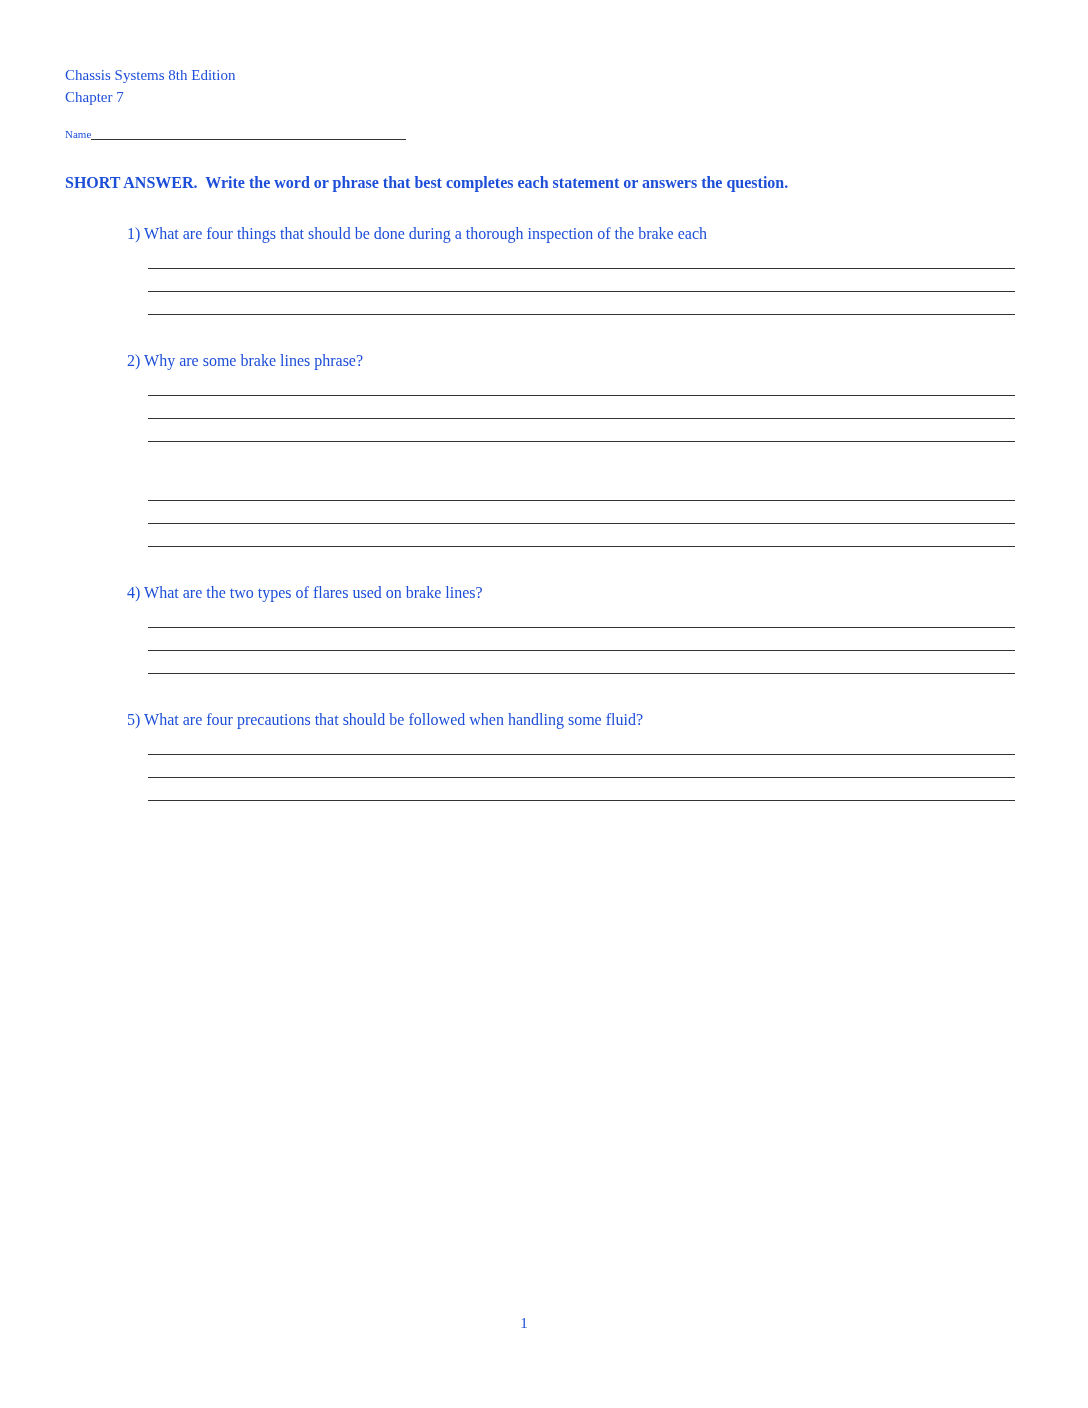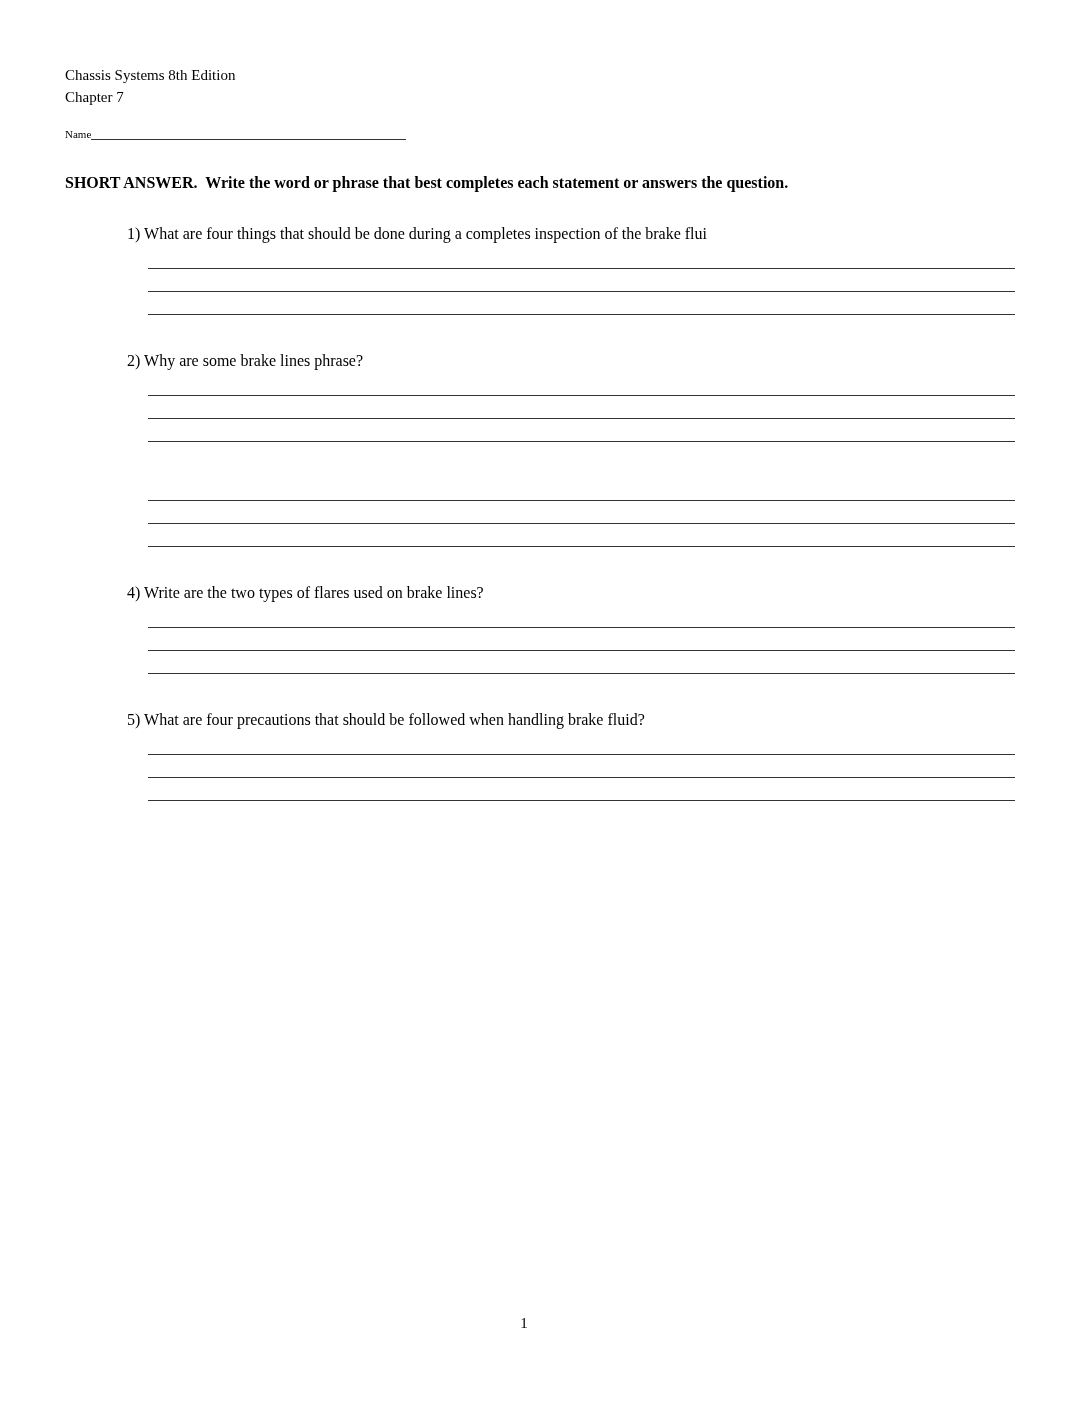--- a/index.html
+++ b/index.html
@@ -5,21 +5,21 @@
     html, body {
       margin: 0;
       padding: 0;
       background: #ffffff;
     }
     .page {
       position: relative;
       width: 1048px;
       height: 1408px;
       background: #ffffff;
-      color: #000000;
+      color: #1d4ed8;
       font-family: "Liberation Serif", serif;
       overflow: hidden;
       box-sizing: border-box;
       padding-left: 39px;
     }
     .header {
       position: absolute;
       top: 64px;
       left: 65px;
       font-size: 15px;
@@ -92,21 +92,21 @@
 
   <div class="name-row">
     <span>Name</span><span class="name-line"></span>
   </div>
 
   <div class="instructions">SHORT ANSWER.  Write the word or phrase that best completes each statement or answers the question.</div>
 
   <div class="questions">
 
     <div class="question">
-      <div class="q-text"><span>1)</span> <span>What are four things that should be done during a completes inspection of the brake flui</span></div>
+      <div class="q-text"><span>1)</span> <span>What are four things that should be done during a thorough inspection of the brake each</span></div>
       <div class="answer-lines">
         <div class="answer-line"></div>
         <div class="answer-line"></div>
         <div class="answer-line"></div>
       </div>
     </div>
 
     <div class="question">
       <div class="q-text"><span>2)</span> <span>Why are some brake lines phrase?</span></div>
       <div class="answer-lines">
@@ -118,30 +118,30 @@
 
     <div class="question">
       <div class="answer-lines">
         <div class="answer-line"></div>
         <div class="answer-line"></div>
         <div class="answer-line"></div>
       </div>
     </div>
 
     <div class="question">
-      <div class="q-text"><span>4)</span> <span>Write are the two types of flares used on brake lines?</span></div>
+      <div class="q-text"><span>4)</span> <span>What are the two types of flares used on brake lines?</span></div>
       <div class="answer-lines">
         <div class="answer-line"></div>
         <div class="answer-line"></div>
         <div class="answer-line"></div>
       </div>
     </div>
 
     <div class="question">
-      <div class="q-text"><span>5)</span> <span>What are four precautions that should be followed when handling brake fluid?</span></div>
+      <div class="q-text"><span>5)</span> <span>What are four precautions that should be followed when handling some fluid?</span></div>
       <div class="answer-lines">
         <div class="answer-line"></div>
         <div class="answer-line"></div>
         <div class="answer-line"></div>
       </div>
     </div>
 
   </div>
 
   <div class="page-number">1</div>

